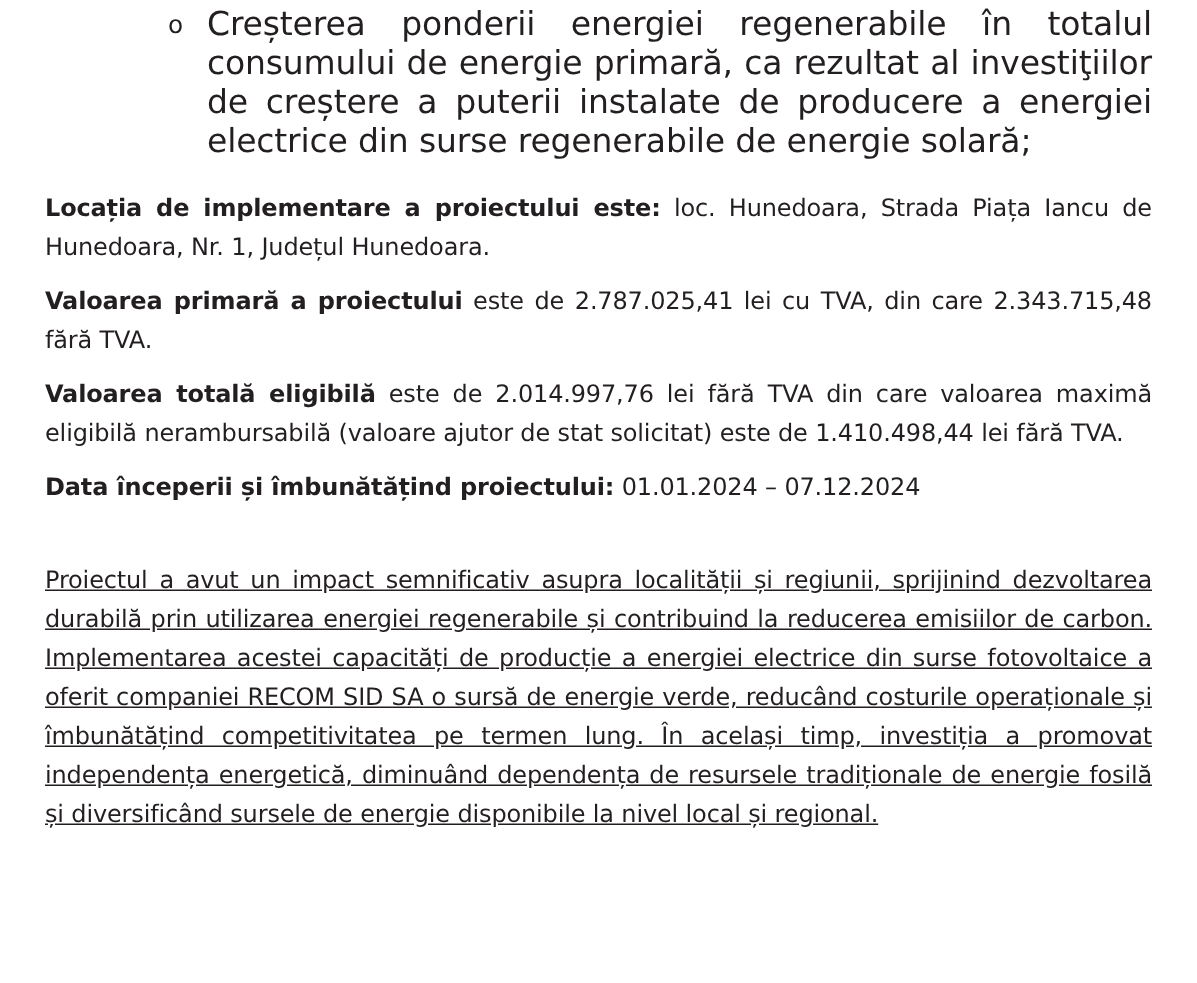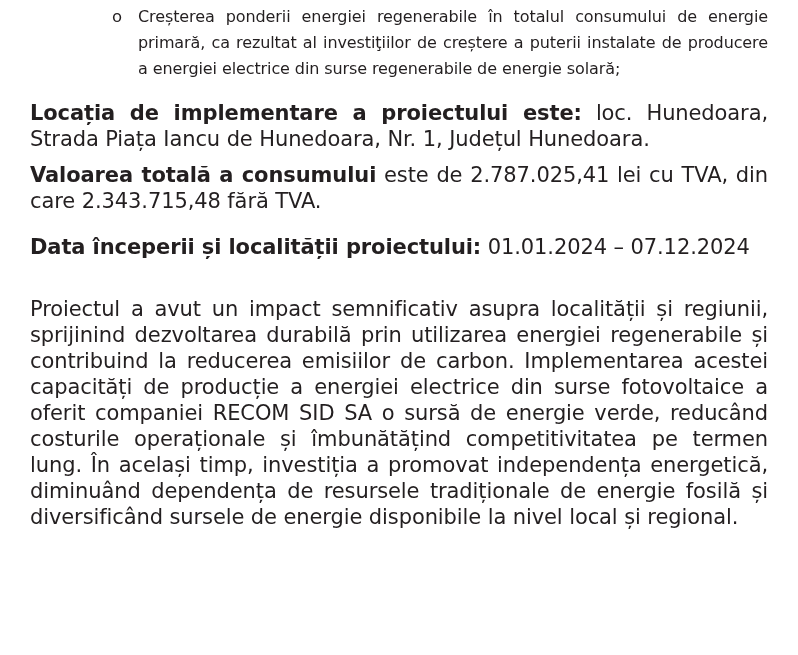--- a/index.html
+++ b/index.html
@@ -30,46 +30,47 @@
   .bullet-marker {
     flex: 0 0 auto;
     width: 26px;
     font-size: 16.5px;
     line-height: 26px;
     text-align: left;
     color: #231f20;
   }
   .bullet-text {
     flex: 1 1 auto;
-    font-size: 16px;
+    font-size: 22px;
     line-height: 26px;
     text-align: justify;
     text-justify: inter-word;
     letter-spacing: -0.1px;
   }
   p.para {
     margin: 0;
-    font-size: 21px;
+    font-size: 16px;
     line-height: 26px;
     text-align: justify;
     text-justify: inter-word;
     letter-spacing: -0.1px;
   }
   .gap-1 { height: 18px; }
   .gap-2 { height: 10px; }
   .gap-3 { height: 10px; }
   .gap-4 { height: 10px; }
   .gap-6 { height: 36px; }
   .gap-7 { height: 0px; }
   b, .bold {
     font-weight: bold;
   }
   .impact-body {
     text-align: justify;
     text-justify: inter-word;
+    text-decoration: underline;
   }
 </style>
 </head>
 <body>
 
 <div class="page">
 
   <div class="bullet-block">
     <span class="bullet-marker">o</span>
     <span class="bullet-text">Creșterea ponderii energiei regenerabile în totalul consumului de energie primară, ca rezultat al investiţiilor de creștere a puterii instalate de producere a energiei electrice din surse regenerabile de energie solară;</span>
@@ -77,30 +78,33 @@
 
   <div class="gap-1"></div>
 
   <p class="para">
     <b>Locația de implementare a proiectului este:</b><span> loc. Hunedoara, Strada Piața Iancu de Hunedoara, Nr. 1, Județul Hunedoara.</span>
   </p>
 
   <div class="gap-2"></div>
 
   <p class="para">
-    <b>Valoarea totală a consumului</b><span> este de 2.787.025,41 lei cu TVA, din care 2.343.715,48 fără TVA.</span>
+    <b>Valoarea primară a proiectului</b><span> este de 2.787.025,41 lei cu TVA, din care 2.343.715,48 fără TVA.</span>
   </p>
 
   <div class="gap-3"></div>
 
+  <p class="para">
+    <b>Valoarea totală eligibilă</b><span> este de 2.014.997,76 lei fără TVA din care valoarea maximă eligibilă nerambursabilă (valoare ajutor de stat solicitat) este de 1.410.498,44 lei fără TVA.</span>
+  </p>
 
   <div class="gap-4"></div>
 
   <p class="para">
-    <b>Data începerii și localității proiectului:</b><span> 01.01.2024 – 07.12.2024</span>
+    <b>Data începerii și îmbunătățind proiectului:</b><span> 01.01.2024 – 07.12.2024</span>
   </p>
 
   <div class="gap-6"></div>
 
 
   <div class="gap-7"></div>
 
   <p class="para impact-body">Proiectul a avut un impact semnificativ asupra localității și regiunii, sprijinind dezvoltarea durabilă prin utilizarea energiei regenerabile și contribuind la reducerea emisiilor de carbon. Implementarea acestei capacități de producție a energiei electrice din surse fotovoltaice a oferit companiei RECOM SID SA o sursă de energie verde, reducând costurile operaționale și îmbunătățind competitivitatea pe termen lung. În același timp, investiția a promovat independența energetică, diminuând dependența de resursele tradiționale de energie fosilă și diversificând sursele de energie disponibile la nivel local și regional.</p>
 
 </div>

